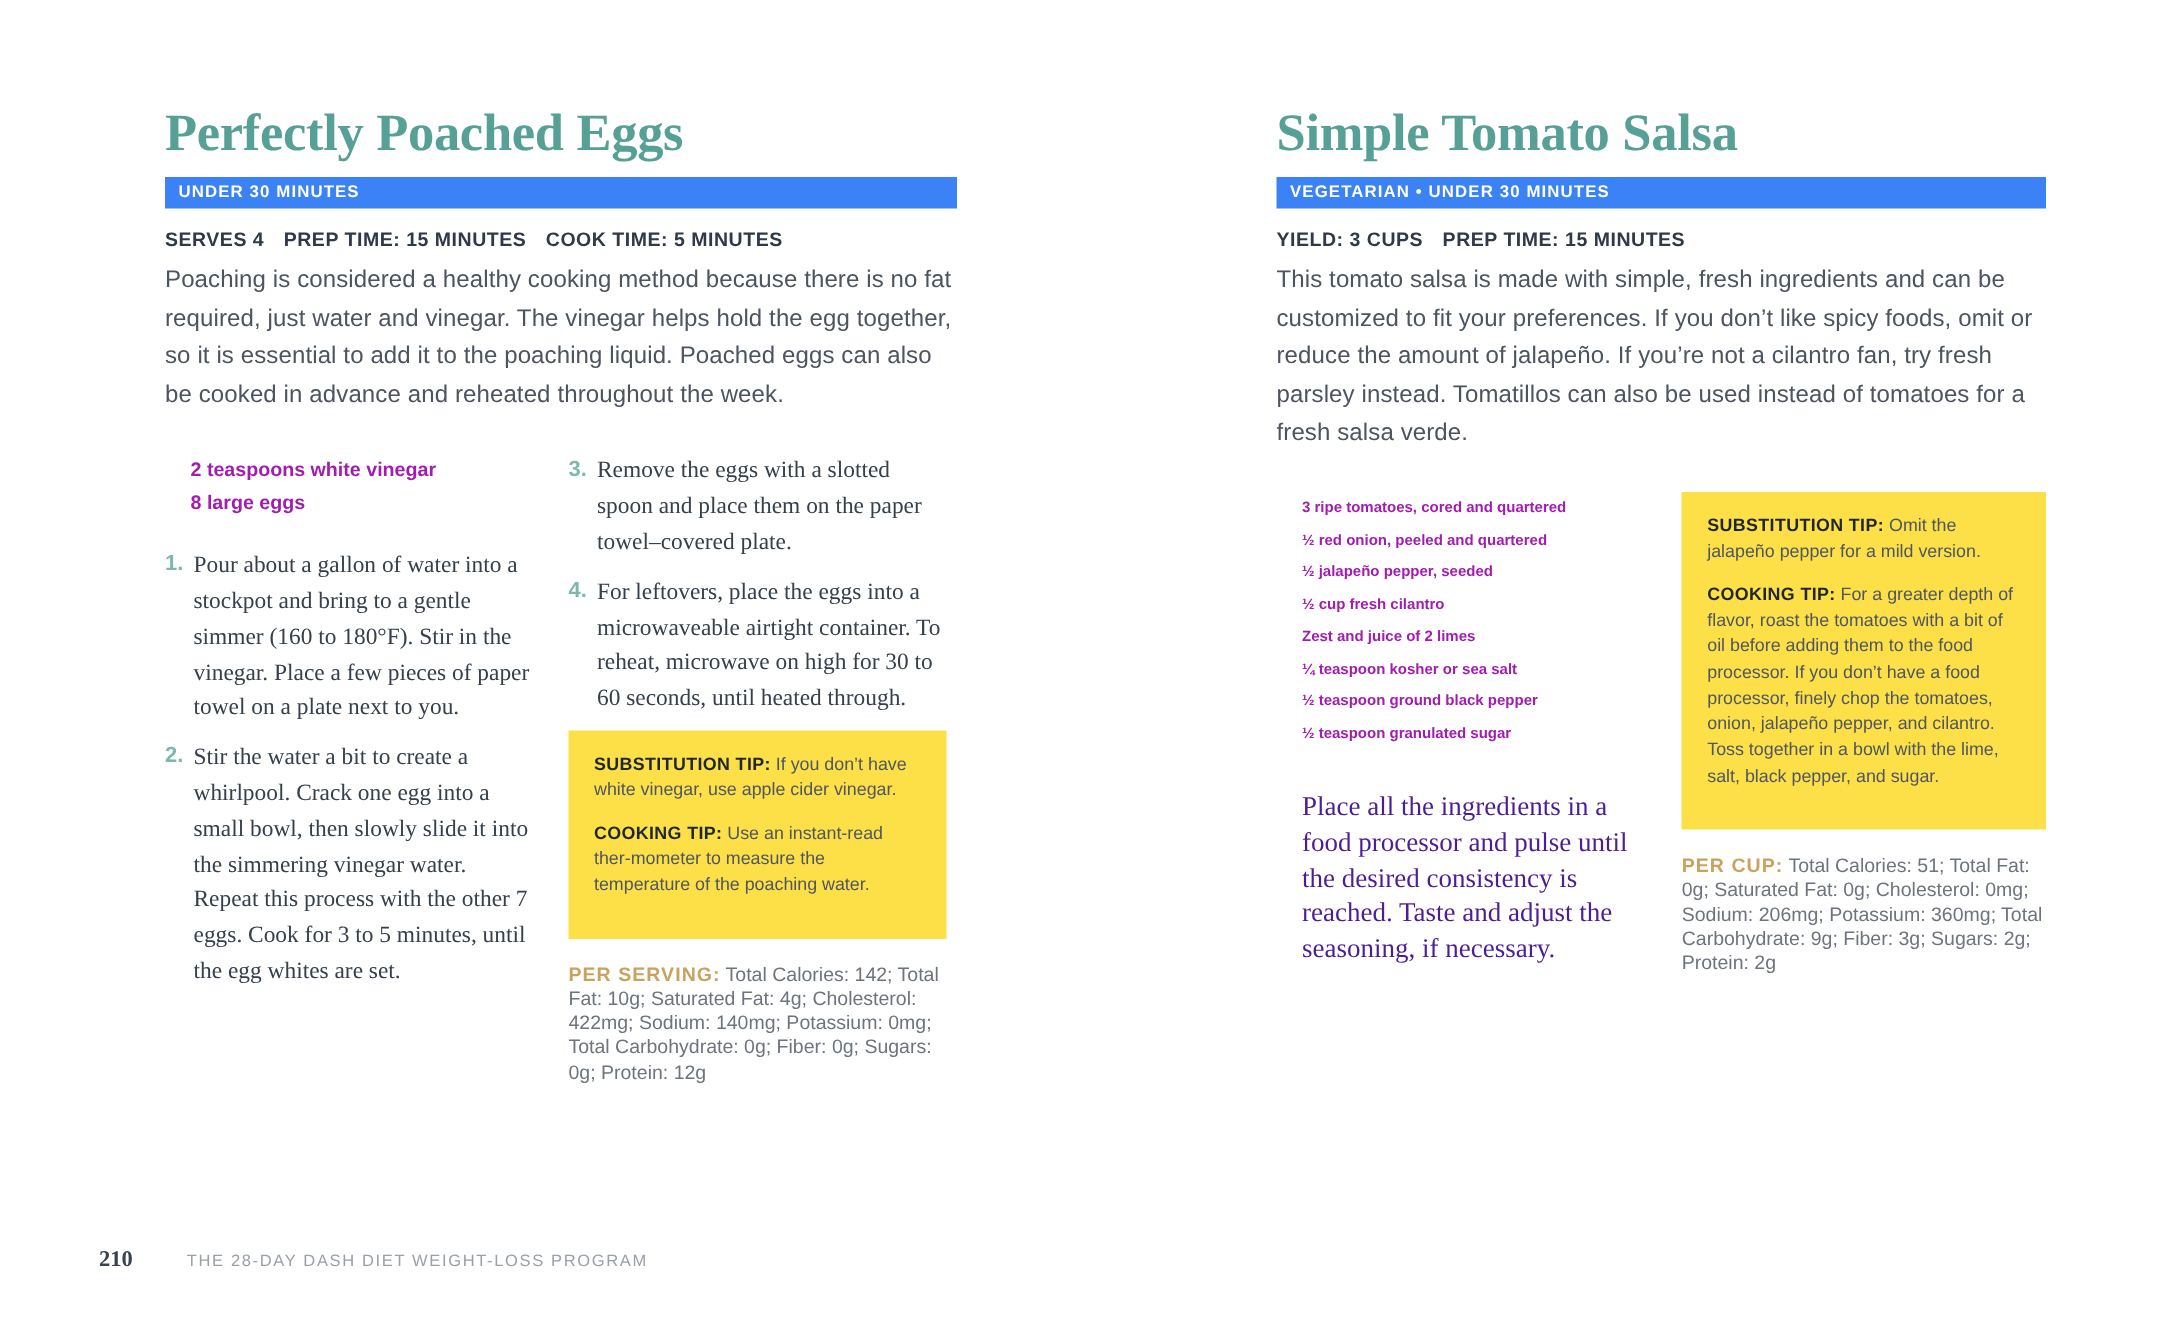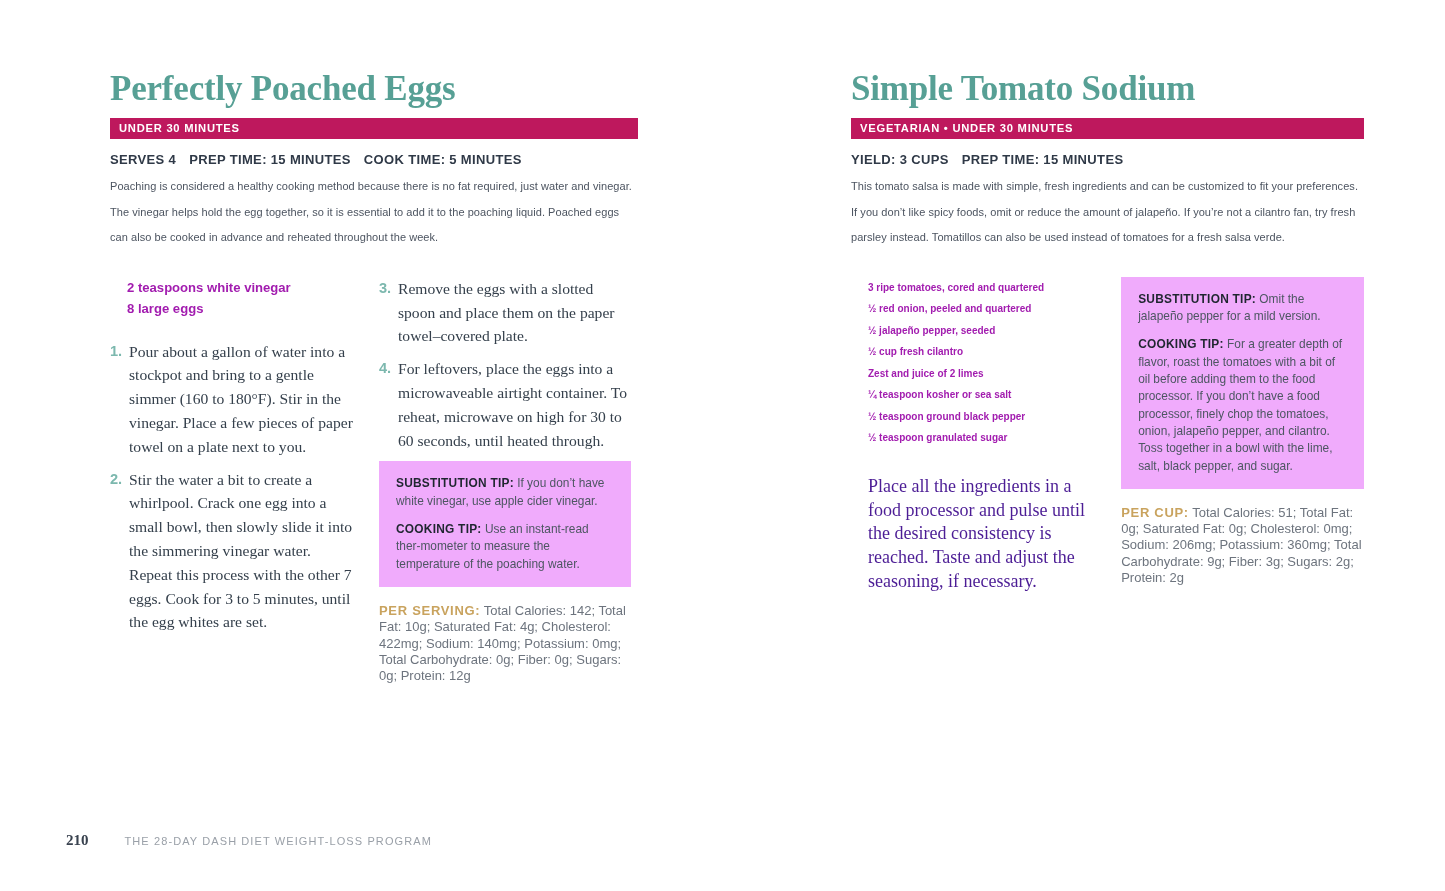--- a/index.html
+++ b/index.html
@@ -37,21 +37,21 @@
     font-size: 35px;
     font-weight: 700;
     color: #57a095;
     letter-spacing: -0.2px;
     line-height: 1.06;
     margin: 0 0 11px 0;
     white-space: nowrap;
   }
   
   .banner {
-    background: #be185d;
+    background: #3b82f6;
     color: #ffffff;
     font-size: 11.2px;
     font-weight: 700;
     letter-spacing: 0.75px;
     padding: 5px 0 6px 9px;
     margin: 0 0 13px 0;
     height: 10px;
     line-height: 11px;
     box-sizing: content-box;
   }
@@ -60,21 +60,21 @@
     font-size: 13px;
     font-weight: 700;
     color: #2f3947;
     letter-spacing: 0.35px;
     margin: 0 0 7px 0;
   }
   .meta-line span + span { margin-left: 13px; }
 
   
   .intro {
-    font-size: 11px;
+    font-size: 16px;
     line-height: 25.6px;
     color: #4c5460;
     margin: 0;
     letter-spacing: 0.005em;
   }
 
   
   .cols {
     display: flex;
     margin-top: 26px;
@@ -128,22 +128,22 @@
   .method {
     font-family: "Liberation Serif", serif;
     font-size: 18px;
     line-height: 23.8px;
     color: #4c1d95;
     margin: 26px 0 0 17px;
   }
 
   
   .tipbox {
-    background: #f0abfc;
-    padding: 14px 16px 14px 17px;
+    background: #fde047;
+    padding: 14px 16px 27px 17px;
     box-sizing: border-box;
   }
   .tip-p {
     font-size: 11.9px;
     line-height: 17.3px;
     color: #4d5662;
     margin: 0 0 11px 0;
   }
   .tip-p:last-child { margin-bottom: 0; }
   .tip-label {
@@ -254,21 +254,21 @@
       </div>
 
       <div class="footer footer-left">
         <span class="folio">210</span>
         <span class="running">THE 28-DAY DASH DIET WEIGHT-LOSS PROGRAM</span>
       </div>
     </div>
 
     <div class="leaf leaf-right">
 
-      <h1 class="recipe-title">Simple Tomato Sodium</h1>
+      <h1 class="recipe-title">Simple Tomato Salsa</h1>
 
       <div class="banner">VEGETARIAN • UNDER 30 MINUTES</div>
 
       <div class="meta-line">
         <span>YIELD: 3 CUPS</span><span>PREP TIME: 15 MINUTES</span>
       </div>
 
       <p class="intro">This tomato salsa is made with simple, fresh ingredients and can be customized to fit your preferences. If you don’t like spicy foods, omit or reduce the amount of jalapeño. If you’re not a cilantro fan, try fresh parsley instead. Tomatillos can also be used instead of tomatoes for a fresh salsa verde.</p>
 
       <div class="cols">

